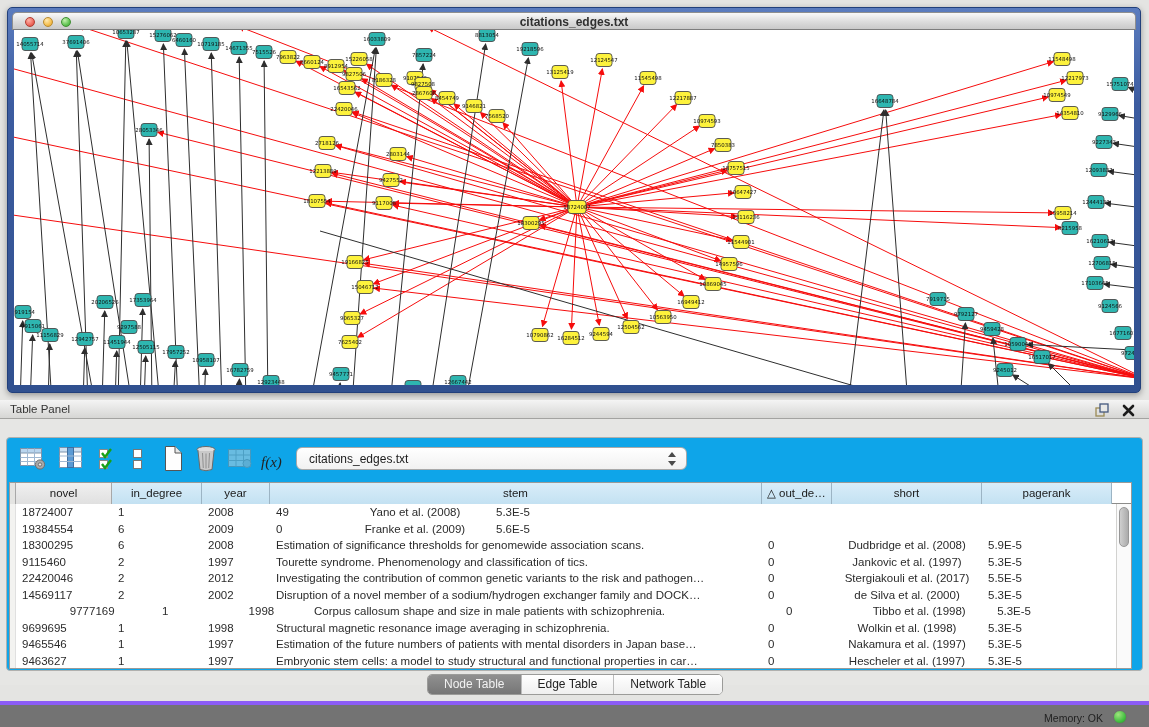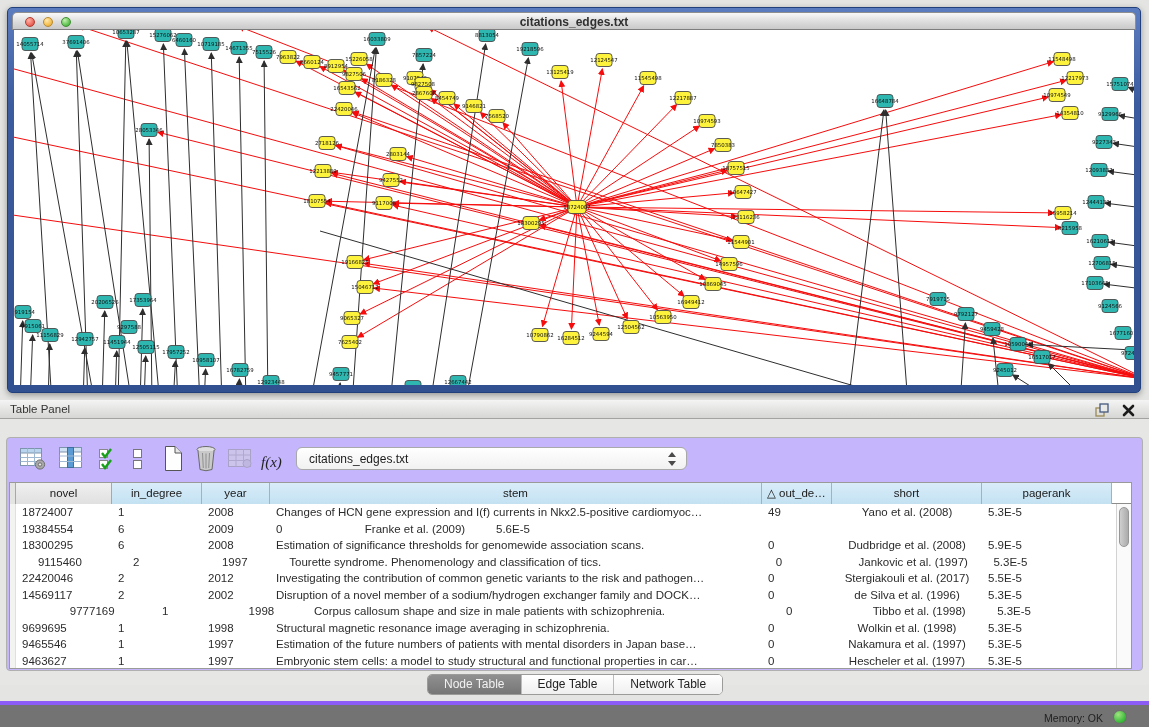--- a/index.html
+++ b/index.html
@@ -49,21 +49,21 @@
     position:absolute; left:0; top:0; width:100%; height:19px;
     background:linear-gradient(180deg,#f4f4f4,#d6d6d4);
     border-bottom:1px solid #a3a3a1;
   }
   .panel-title { position:absolute; left:10px; top:3px; font-size:11.5px; color:#333; }
   .float-btn { position:absolute; right:40px; top:3px; width:14px; height:14px; cursor:default; }
   .close-btn { position:absolute; right:14px; top:3px; width:13px; height:13px; }
 
   .panel-content {
     position:absolute; left:6px; top:37px; width:1137px; height:234px;
-    background:#c4b5fd; border:1px solid #b0b0ae; border-radius:4px;
+    background:#0ea5e9; border:1px solid #b0b0ae; border-radius:4px;
   }
   .toolbar { position:absolute; left:8px; top:5px; height:32px; width:1100px; }
   .tbtn { position:absolute; top:0; height:30px; background:none; border:none; }
   .tbtn svg { display:block; }
   .fx-label { font-family:"Liberation Serif", serif; font-style:italic; font-size:15px; color:#222; }
 
   .tbl-select {
     position:absolute; left:281px; top:4px; width:391px; height:23px;
     background:linear-gradient(180deg,#ffffff,#f1f1f1);
     border:1px solid #a9a9a9; border-radius:6px;
@@ -554,21 +554,20 @@
           <div class="th sorted" style="width: 70px;">△ out_de…</div>
           <div class="th" style="width: 150px;">short</div>
           <div class="th" style="width: 130px;">pagerank</div>
         </div>
       <div class="tbody" id="tbody">
           <div class="trow">
             <div class="td strip" style="width: 6px;"></div>
             <div class="td" style="width: 96px;">18724007</div>
             <div class="td" style="width: 90px;">1</div>
             <div class="td" style="width: 68px;">2008</div>
-            <div class="td" style="width: 492px;">Changes of HCN gene expression and I(f) currents in Nkx2.5-positive cardiomyoc…</div>
             <div class="td" style="width: 70px;">49</div>
             <div class="td center" style="width: 150px;">Yano et al. (2008)</div>
             <div class="td" style="width: 130px;">5.3E-5</div>
           </div>
           <div class="trow">
             <div class="td strip" style="width: 6px;"></div>
             <div class="td" style="width: 96px;">19384554</div>
             <div class="td" style="width: 90px;">6</div>
             <div class="td" style="width: 68px;">2009</div>
             <div class="td" style="width: 70px;">0</div>
@@ -580,21 +579,21 @@
             <div class="td" style="width: 96px;">18300295</div>
             <div class="td" style="width: 90px;">6</div>
             <div class="td" style="width: 68px;">2008</div>
             <div class="td" style="width: 492px;">Estimation of significance thresholds for genomewide association scans.</div>
             <div class="td" style="width: 70px;">0</div>
             <div class="td center" style="width: 150px;">Dudbridge et al. (2008)</div>
             <div class="td" style="width: 130px;">5.9E-5</div>
           </div>
           <div class="trow">
             <div class="td strip" style="width: 6px;"></div>
-            <div class="td" style="width: 96px; margin-left: 16px;">9115460</div>
+            <div class="td" style="width: 96px;">9115460</div>
             <div class="td" style="width: 90px;">2</div>
             <div class="td" style="width: 68px;">1997</div>
             <div class="td" style="width: 492px;">Tourette syndrome. Phenomenology and classification of tics.</div>
             <div class="td" style="width: 70px;">0</div>
             <div class="td center" style="width: 150px;">Jankovic et al. (1997)</div>
             <div class="td" style="width: 130px;">5.3E-5</div>
           </div>
           <div class="trow">
             <div class="td strip" style="width: 6px;"></div>
             <div class="td" style="width: 96px;">22420046</div>
@@ -605,21 +604,21 @@
             <div class="td center" style="width: 150px;">Stergiakouli et al. (2017)</div>
             <div class="td" style="width: 130px;">5.5E-5</div>
           </div>
           <div class="trow">
             <div class="td strip" style="width: 6px;"></div>
             <div class="td" style="width: 96px;">14569117</div>
             <div class="td" style="width: 90px;">2</div>
             <div class="td" style="width: 68px;">2002</div>
             <div class="td" style="width: 492px;">Disruption of a novel member of a sodium/hydrogen exchanger family and DOCK…</div>
             <div class="td" style="width: 70px;">0</div>
-            <div class="td center" style="width: 150px;">de Silva et al. (1996)</div>
+            <div class="td center" style="width: 150px;">de Silva et al. (2000)</div>
             <div class="td" style="width: 130px;">5.3E-5</div>
           </div>
           <div class="trow">
             <div class="td strip" style="width: 6px;"></div>
             <div class="td" style="width: 96px; margin-left: 48px;">9777169</div>
             <div class="td" style="width: 90px;">1</div>
             <div class="td" style="width: 68px;">1998</div>
             <div class="td" style="width: 492px;">Corpus callosum shape and size in male patients with schizophrenia.</div>
             <div class="td" style="width: 70px;">0</div>
             <div class="td center" style="width: 150px;">Tibbo et al. (1998)</div>

